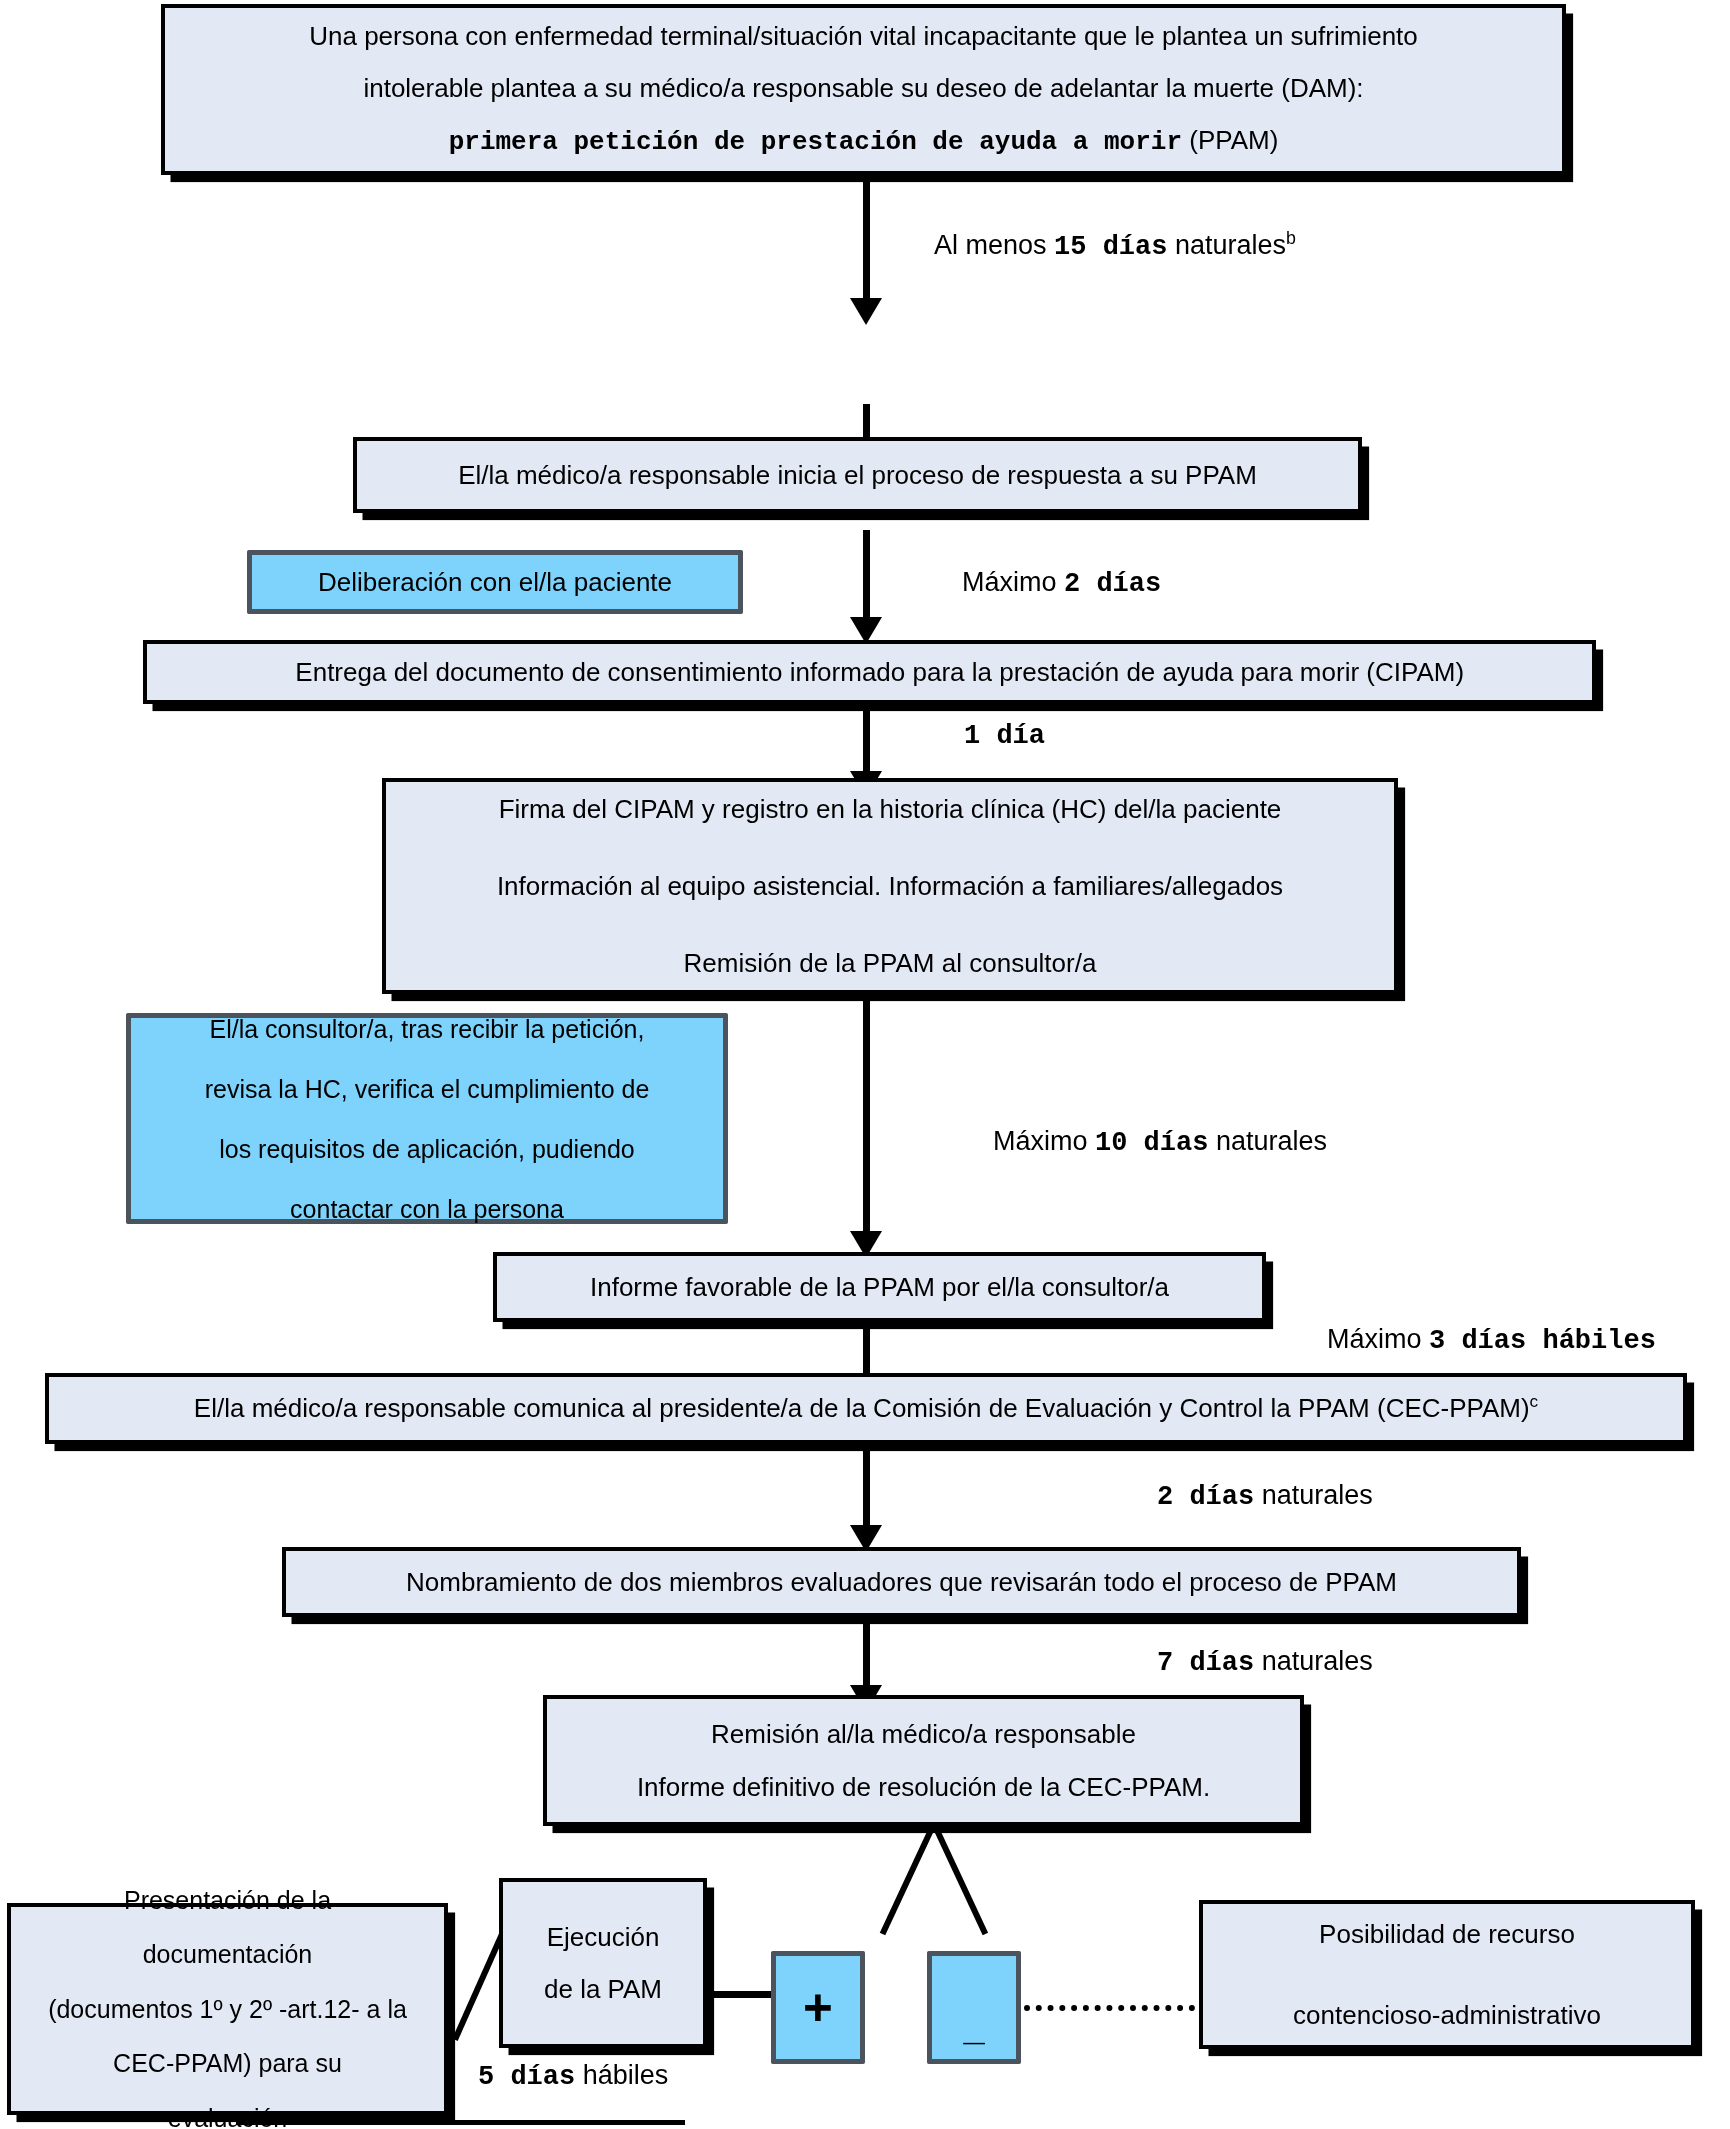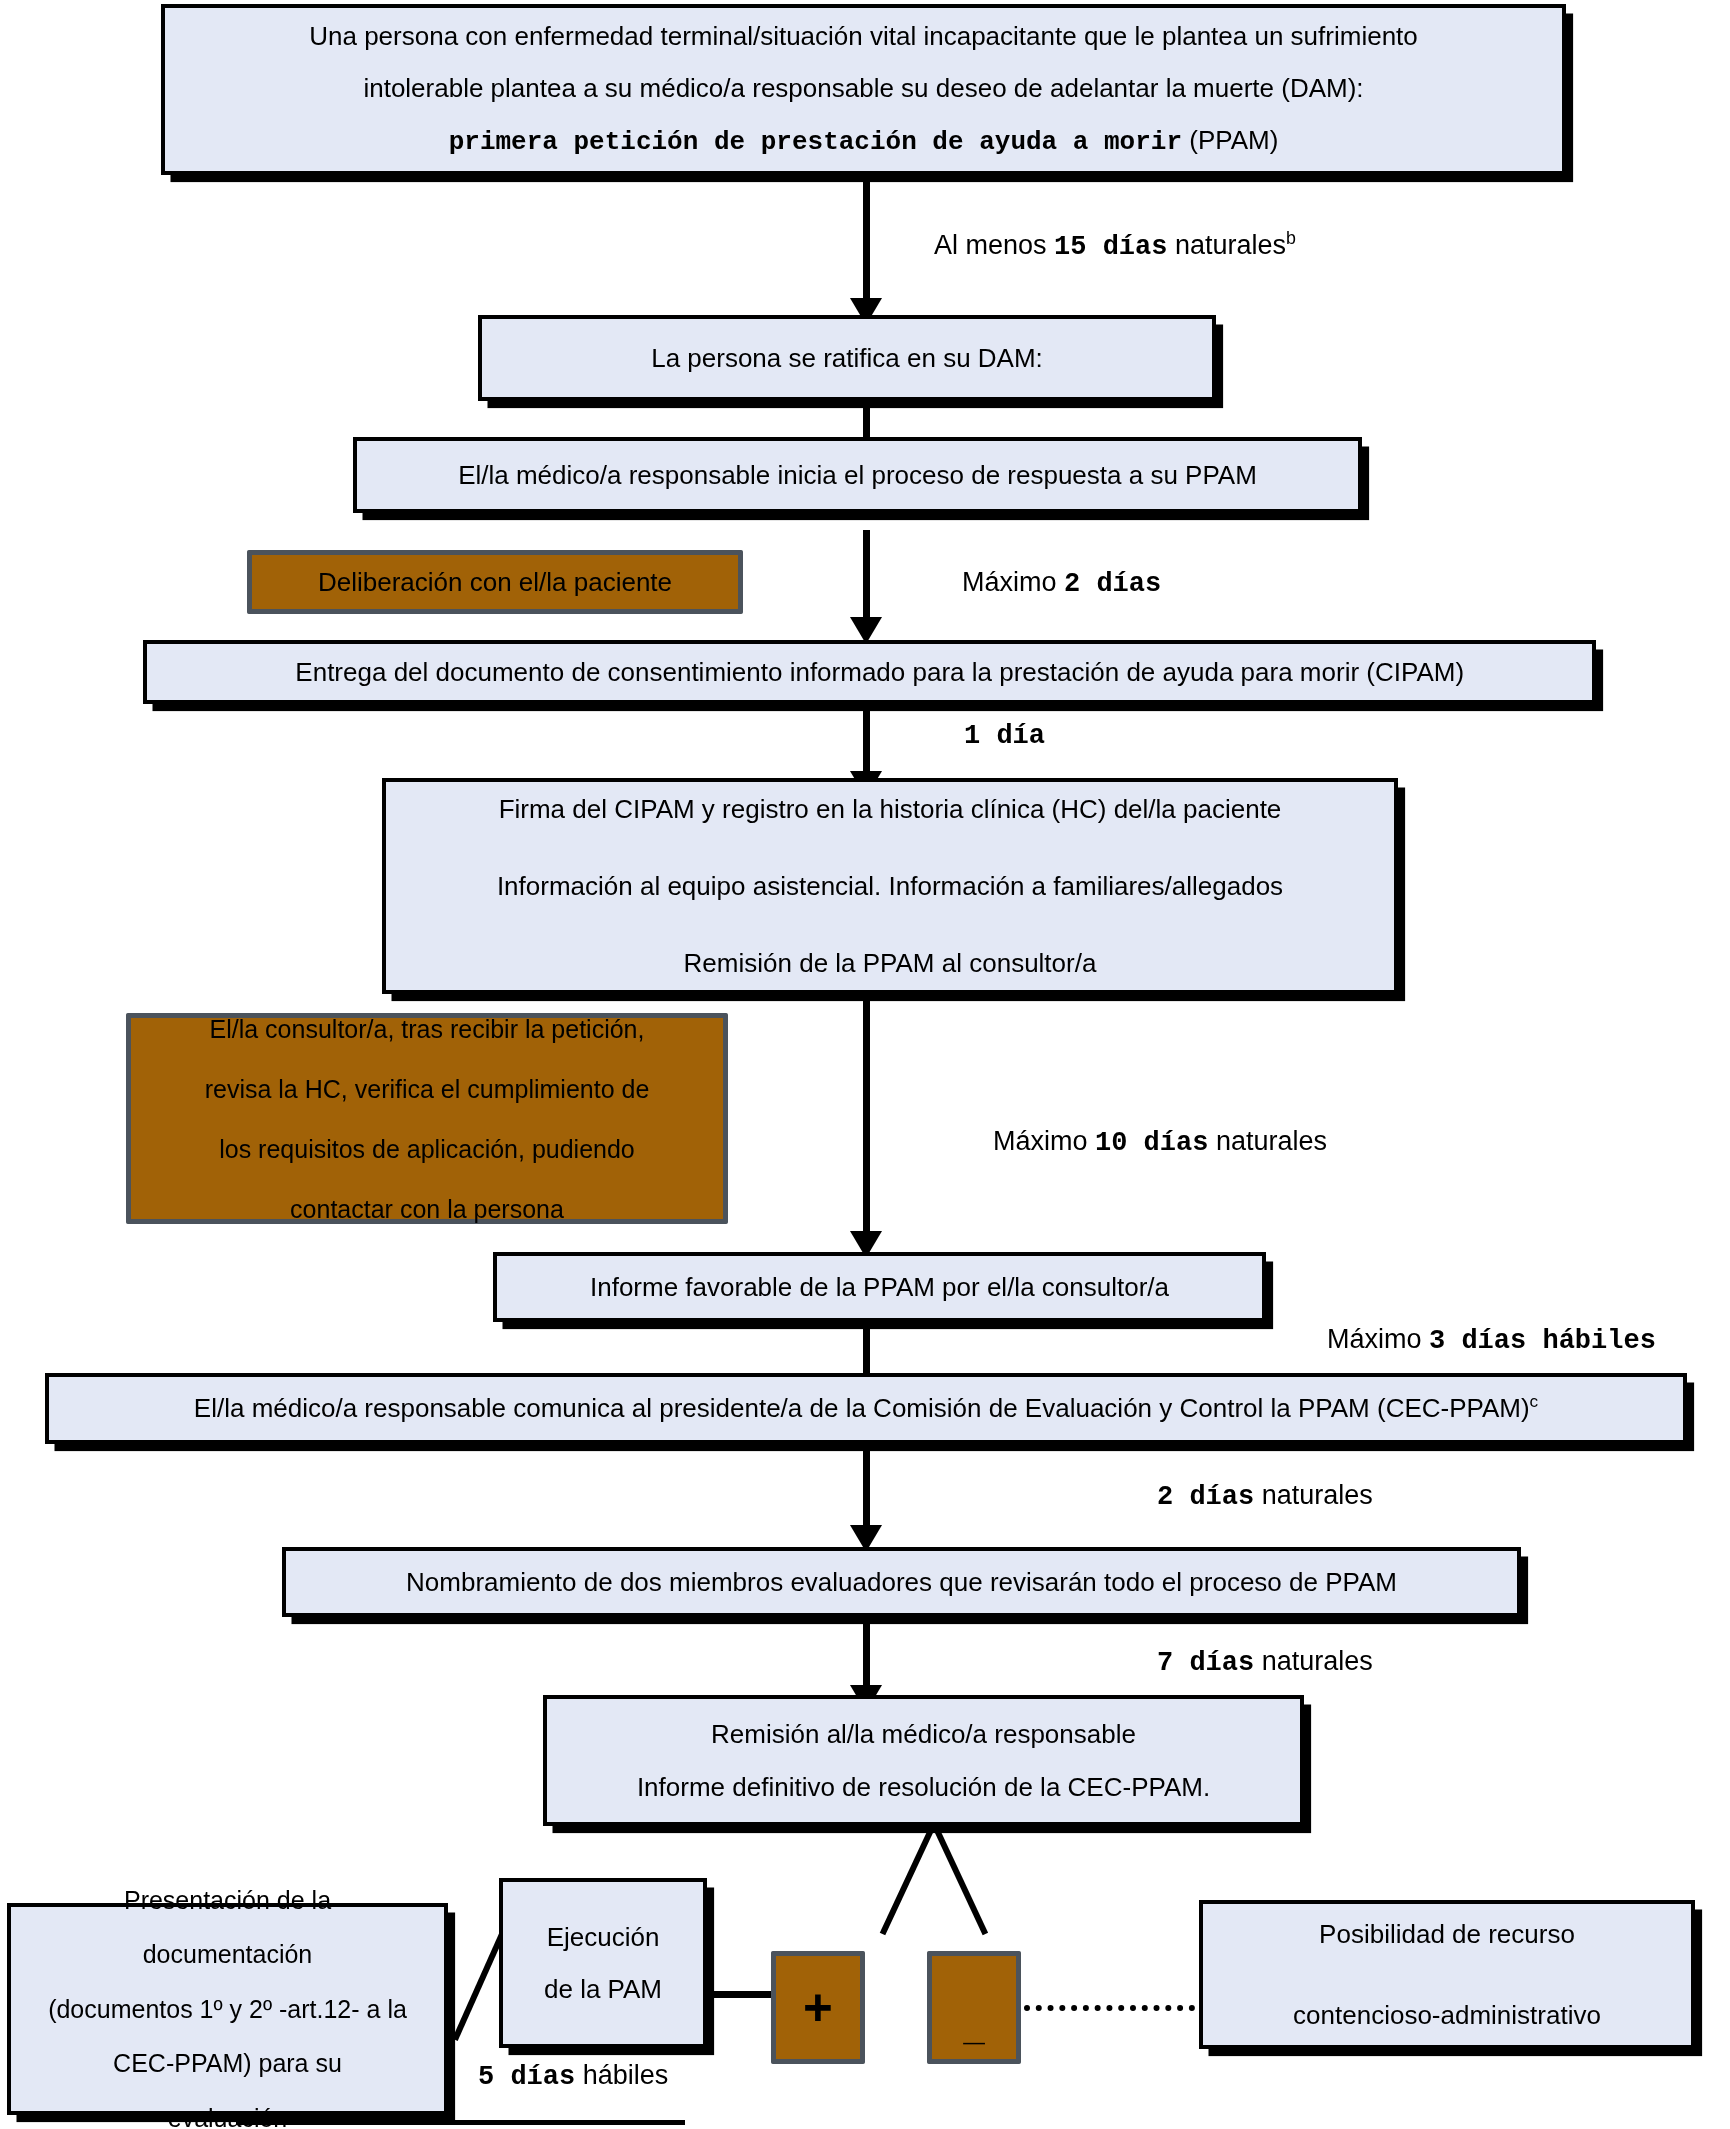--- a/index.html
+++ b/index.html
@@ -25,21 +25,21 @@
     text-align:center;
     background:#e3e8f5;
     border:4.1px solid #000000;
     box-shadow:8.3px 8.3px 0 -1.2px #000000;
     font-size:26px;
     line-height:1.62;
     padding:5.9px 10.6px;
     z-index:3;
   }
   .box.alt{
-    background:#a16207;
+    background:#7dd3fc;
     border:5.9px solid #4b535c;
     box-shadow:none;
     border-radius:1.8px;
   }
   .box.alt.sym{
     font-size:51px;
     font-weight:700;
     line-height:1;
     padding:0;
   }
@@ -112,23 +112,20 @@
     <span class="ln">intolerable plantea a su médico/a responsable su deseo de adelantar la muerte (DAM):</span>
     <span class="ln"><b>primera petición de prestación de ayuda a morir</b><span> (PPAM)</span></span>
   </div>
 
   <div class="vline" style="left:863px;top:177px;height:132px;"></div>
   <div class="arrowhead" style="left:850px;top:298px;"></div>
   <div class="elabel" style="left:934px;top:230px;">
     <span>Al menos </span><b>15 días</b><span> naturales</span><sup>b</sup>
   </div>
 
-  <div class="box" style="left:478px;top:315px;width:738px;height:86px;">
-    <span class="ln">La persona se ratifica en su DAM:</span>
-  </div>
 
   <div class="vline" style="left:863px;top:404px;height:53px;"></div>
 
   <div class="box" style="left:353px;top:437px;width:1009px;height:76px;">
     <span class="ln">El/la médico/a responsable inicia el proceso de respuesta a su PPAM</span>
   </div>
 
   <div class="vline" style="left:863px;top:530px;height:104px;"></div>
   <div class="arrowhead" style="left:850px;top:617px;"></div>
   <div class="elabel" style="left:962px;top:567px;">

